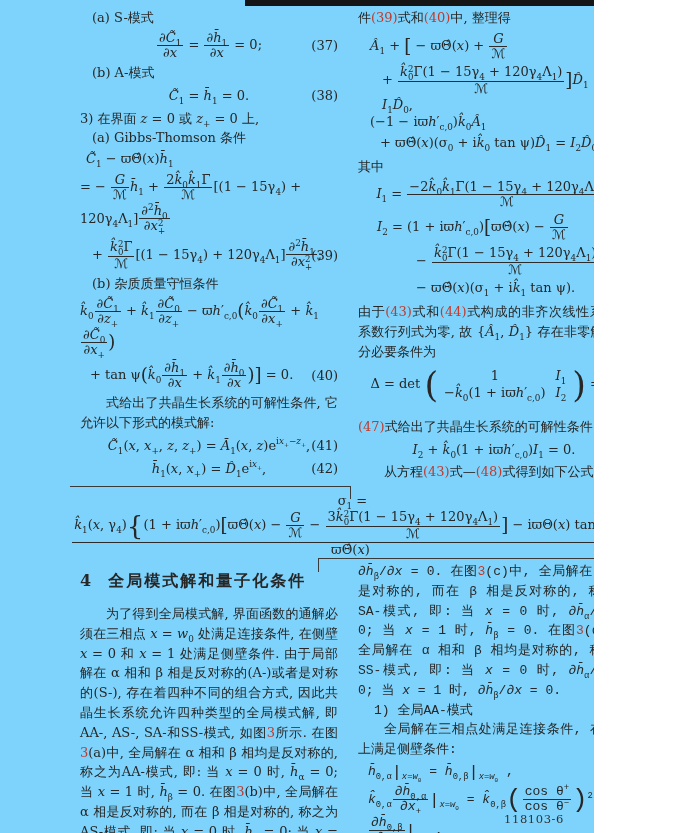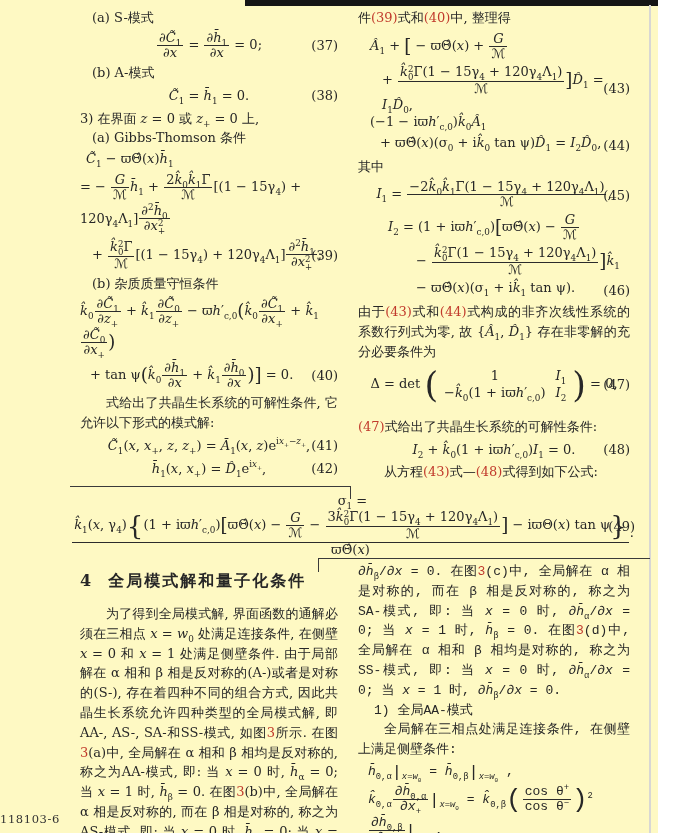--- a/index.html
+++ b/index.html
@@ -1,16 +1,16 @@
 <!DOCTYPE html>
 <html lang="zh"><head>
 <meta charset="utf-8">
 <style>
   html,body{margin:0;padding:0;background:#ffffff;}
-  .page{position:relative;width:658px;height:833px;background:#fef9c3;overflow:hidden;
+  .page{position:relative;width:594px;height:833px;background:#7dd3fc;overflow:hidden;
         font-family:"DejaVu Serif","Liberation Serif",serif;color:#272727;font-size:13px;}
   
   .topbar{position:absolute;left:245px;top:0;width:430px;height:6px;background:#151515;}
   .edgeline{position:absolute;left:649px;top:5px;width:2px;height:828px;background:#d8d7d3;}
   
   .colLT{position:absolute;left:80px;top:8px;width:258px;}
   .colRT{position:absolute;left:358px;top:8px;width:272px;}
   .colLB{position:absolute;left:80px;top:568px;width:258px;}
   .colRB{position:absolute;left:358px;top:562px;width:272px;font-family:Liberation Mono, monospace;}
   .eq49wrap{position:absolute;left:70px;top:491px;width:565px;}
@@ -38,21 +38,21 @@
   .ud span{display:block;}
   .b1{font-size:1.4em;vertical-align:-0.12em;font-style:normal;}
   .b2{font-size:2em;vertical-align:middle;font-style:normal;font-weight:300;}
   .b3{font-size:2.7em;vertical-align:middle;font-style:normal;font-weight:300;}
   .vb{font-size:1.3em;vertical-align:-0.12em;}
   .mat{display:inline-table;vertical-align:middle;margin:0 1px;line-height:1.35;}
   .mr{display:table-row;}
   .mc{display:table-cell;text-align:center;padding:0 5px;}
   .cal{font-family:"DejaVu Serif","DejaVu Sans",serif;font-style:italic;}
   .r{color:#c13a2c;font-style:normal;}
-  .footer{position:absolute;left:0;right:30px;bottom:7px;text-align:left;font-size:11.5px;letter-spacing:0.6px;color:#333;}
+  .footer{position:absolute;left:0;right:30px;bottom:7px;text-align:right;font-size:11.5px;letter-spacing:0.6px;color:#333;}
 </style>
 </head>
 <body>
 
 <div class="page">
   <div class="topbar"></div>
   <div class="edgeline"></div>
 
   <div class="colLT">
       <div class="p" style="margin-left: 12px;"><span class="ebody">(a) S-模式</span></div>
@@ -87,21 +87,21 @@
       <div class="p"><span class="ebody">件<em class="r">(39)</em>式和<em class="r">(40)</em>中, 整理得</span></div>
       <div class="eql" style="margin-left: 12px; margin-top: 3px;"><span class="ebody"><i>Â</i><sub>1</sub> + <span class="b1">[</span> − ϖΘ̂(<i>x</i>) + <span class="fr"><span class="nu"><i>G</i></span><span class="de"><span class="cal">ℳ</span></span></span></span></div>
       <div class="eql" style="margin-left: 24px;"><span class="ebody">+ <span class="fr"><span class="nu"><i>k̂</i><span class="ud"><span>2</span><span>0</span></span>Γ̄(1 − 15γ<sub>4</sub> + 120γ<sub>4</sub>Λ<sub>1</sub>)</span><span class="de"><span class="cal">ℳ</span></span></span><span class="b1">]</span><i>D̂</i><sub>1</sub> = <i>I</i><sub>1</sub><i>D̂</i><sub>0</sub>,</span><span class="eqnum">(43)</span></div>
       <div class="eql" style="margin-left: 12px;"><span class="ebody">(−1 − iϖ<i>h</i>′<sub>c,0</sub>)<i>k̂</i><sub>0</sub><i>Â</i><sub>1</sub></span></div>
       <div class="eql" style="margin-left: 22px;"><span class="ebody">+ ϖΘ̂(<i>x</i>)(σ<sub>0</sub> + i<i>k̂</i><sub>0</sub> tan ψ)<i>D̂</i><sub>1</sub> = <i>I</i><sub>2</sub><i>D̂</i><sub>0</sub>,</span><span class="eqnum">(44)</span></div>
       <div class="p" style="margin-top: 3px;"><span class="ebody">其中</span></div>
       <div class="eqc" style="margin-top: 2px;">
         <span class="ebody"><i>I</i><sub>1</sub> = <span class="fr"><span class="nu">−2<i>k̂</i><sub>0</sub><i>k̂</i><sub>1</sub>Γ̄(1 − 15γ<sub>4</sub> + 120γ<sub>4</sub>Λ<sub>1</sub>)</span><span class="de"><span class="cal">ℳ</span></span></span>,</span>
         <span class="eqnum">(45)</span>
       </div>
-      <div class="eql" style="margin-left: 30px;"><span class="ebody"><i>I</i><sub>2</sub> = (1 + iϖ<i>h</i>′<sub>c,0</sub>)<span class="b1">[</span>ϖΘ̂(<i>x</i>) − <span class="fr"><span class="nu"><i>G</i></span><span class="de"><span class="cal">ℳ</span></span></span></span></div>
+      <div class="eql" style="margin-left: 19px;"><span class="ebody"><i>I</i><sub>2</sub> = (1 + iϖ<i>h</i>′<sub>c,0</sub>)<span class="b1">[</span>ϖΘ̂(<i>x</i>) − <span class="fr"><span class="nu"><i>G</i></span><span class="de"><span class="cal">ℳ</span></span></span></span></div>
       <div class="eql" style="margin-left: 58px;"><span class="ebody">− <span class="fr"><span class="nu"><i>k̂</i><span class="ud"><span>2</span><span>0</span></span>Γ̄(1 − 15γ<sub>4</sub> + 120γ<sub>4</sub>Λ<sub>1</sub>)</span><span class="de"><span class="cal">ℳ</span></span></span><span class="b1">]</span><i>k̂</i><sub>1</sub></span></div>
       <div class="eql" style="margin-left: 58px;"><span class="ebody">− ϖΘ̂(<i>x</i>)(σ<sub>1</sub> + i<i>k̂</i><sub>1</sub> tan ψ).</span><span class="eqnum">(46)</span></div>
       <div class="p" style="margin-top: 3px;"><span class="ebody">由于<em class="r">(43)</em>式和<em class="r">(44)</em>式构成的非齐次线性系统的系数行列式为零, 故 {<i>Â</i><sub>1</sub>, <i>D̂</i><sub>1</sub>} 存在非零解的充分必要条件为</span></div>
       <div class="eqc" style="margin-top: 2px;">
         <span class="ebody">Δ = det <span class="b3">(</span><span class="mat"><span class="mr">
               <span class="mc">1</span>
               <span class="mc"><i>I</i><sub>1</sub></span>
             </span><span class="mr">
               <span class="mc">−<i>k̂</i><sub>0</sub>(1 + iϖ<i>h</i>′<sub>c,0</sub>)</span>
               <span class="mc"><i>I</i><sub>2</sub></span>

